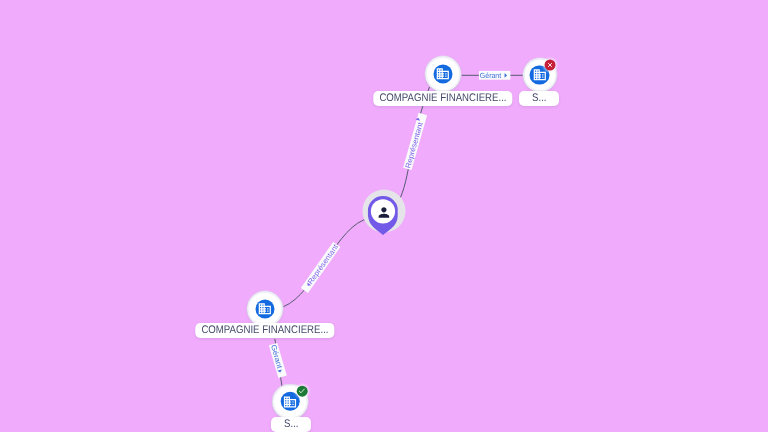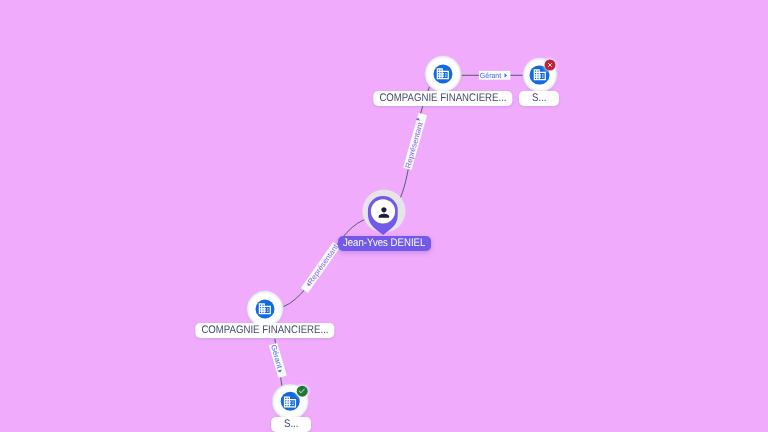--- a/index.html
+++ b/index.html
@@ -119,21 +119,20 @@
       </div>
       <div class="caption" style="left: 539px; top: 90.5px;"><span style="margin-left: -0.903198px; margin-right: -0.903198px;">S...</span></div>
       <div class="halo" style="width: 43px; height: 43px; left: 384px; top: 210.5px;"></div>
       <div class="pin" style="left: 382.7px; top: 218px;"><svg width="30.6" height="38.9" viewBox="0 0 30.6 38.9">
           <path d="M0 15.3 A15.3 15.3 0 0 1 30.6 15.3 C30.6 28.8 24.8 31.4 15.3 38.9 C5.8 31.4 0 28.8 0 15.3 Z" fill="#7359e8"></path>
           <circle cx="15.3" cy="15.3" r="12.1" fill="#ffffff"></circle>
           <g transform="translate(8.3,8.5) scale(0.66)" fill="#1b1f3b">
             <path d="M12 12c2.21 0 4-1.79 4-4s-1.79-4-4-4-4 1.79-4 4 1.79 4 4 4zm0 2c-2.67 0-8 1.34-8 4v2h16v-2c0-2.66-5.33-4-8-4z"></path>
           </g>
         </svg></div>
-      <div class="caption selected" style="left: 384.5px; top: 236px;"><span style="margin-left: -5.14917px; margin-right: -5.14917px;">Jean-Yves DENIEL</span></div>
       <div class="node" style="left: 265px; top: 309px;">
         <div class="circ-node" style="width: 35px; height: 35px;">
           <div class="inner-circle" style="width: 19.2px; height: 19.2px; background: rgb(18, 105, 224);">
             <svg width="14.6" height="14.6" viewBox="0 0 24 24" fill="#fff">
               <path d="M12 7V3H2v18h20V7H12zM6 19H4v-2h2v2zm0-4H4v-2h2v2zm0-4H4V9h2v2zm0-4H4V5h2v2zm4 12H8v-2h2v2zm0-4H8v-2h2v2zm0-4H8V9h2v2zm0-4H8V5h2v2zm10 12h-8v-2h2v-2h-2v-2h2v-2h-2V9h8v10zm-2-8h-2v2h2v-2zm0 4h-2v2h2v-2z"></path>
             </svg>
           </div>
         </div>
       </div>
       <div class="caption" style="left: 264.5px; top: 322.5px;"><span style="margin-left: -7.94421px; margin-right: -7.94421px;">COMPAGNIE FINANCIERE...</span></div>

